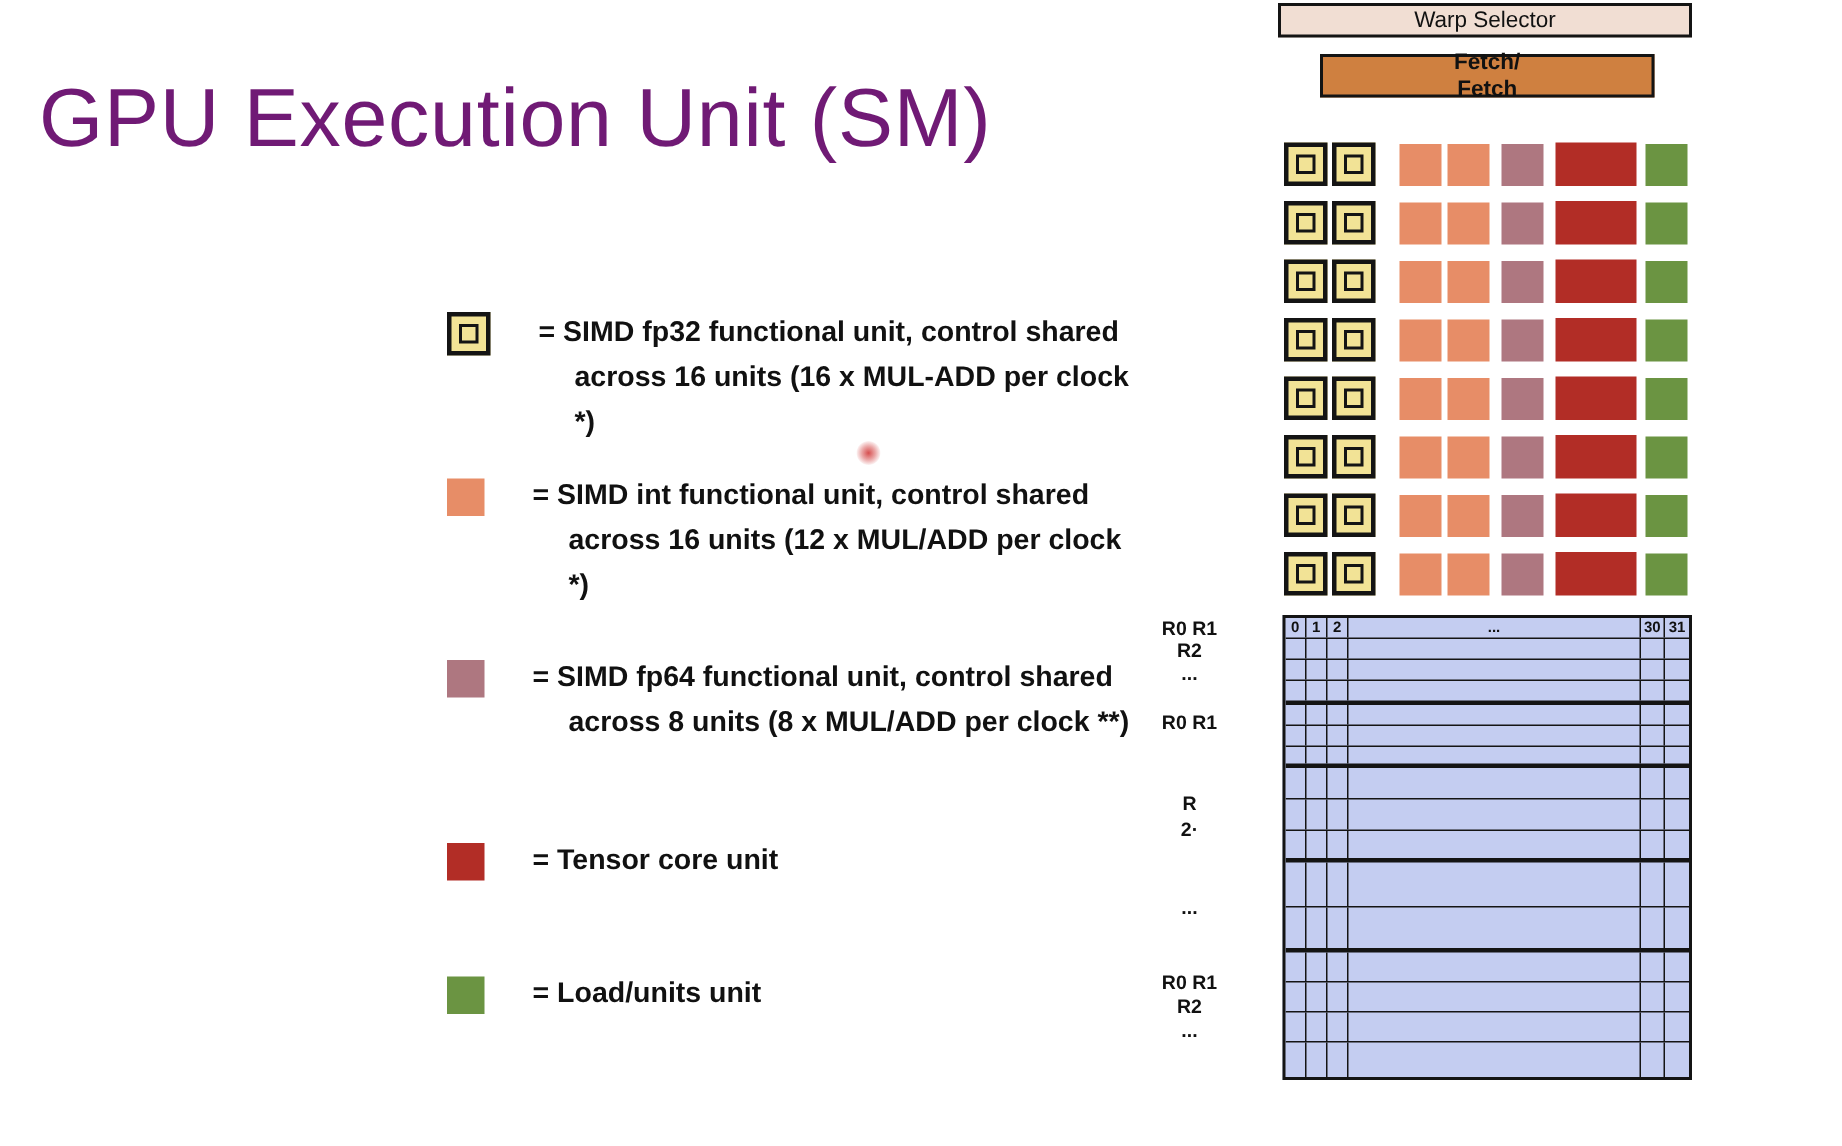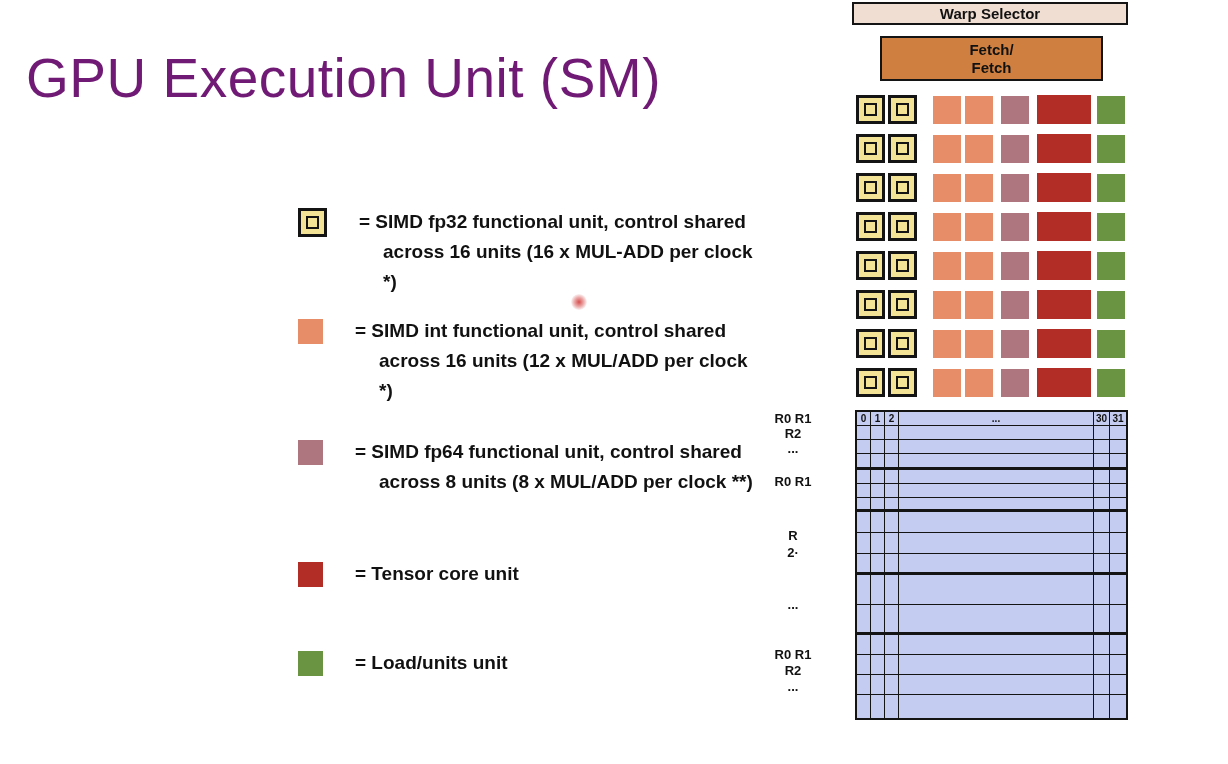--- a/index.html
+++ b/index.html
@@ -51,24 +51,24 @@
     width:13px; height:13px;
     border:2px solid var(--line); background:var(--fp32-fill);
   }
   .legend-item .fp32-box{ margin-top:1px; }
 
   
   .warp-selector{
     position:absolute; left:852px; top:2px; width:276px; height:23px;
     background:var(--warp-selector-bg); border:2px solid var(--line);
     display:flex; align-items:center; justify-content:center;
-    font-size:15px; font-weight:700;
+    font-size:15px; font-weight:400;
   }
   .fetch-decode{
-    position:absolute; left:880px; top:36px; width:223px; height:45px;
+    position:absolute; left:880px; top:36px; width:223px; height:29px;
     background:var(--fetch-decode-bg); border:2.5px solid var(--line);
     display:flex; flex-direction:column; align-items:center; justify-content:center;
     font-size:15px; font-weight:700; line-height:18px;
   }
 
   .unit-rows{ position:absolute; left:856px; top:95px; }
   .unit-row{ display:flex; align-items:center; height:29px; margin-bottom:10px; }
   .unit-row .fp32-box{ margin-right:3px; }
   .ucell{ width:28px; height:28px; flex:0 0 auto; }
   .u-int1{ margin-left:13px; background:var(--int-fill); }

